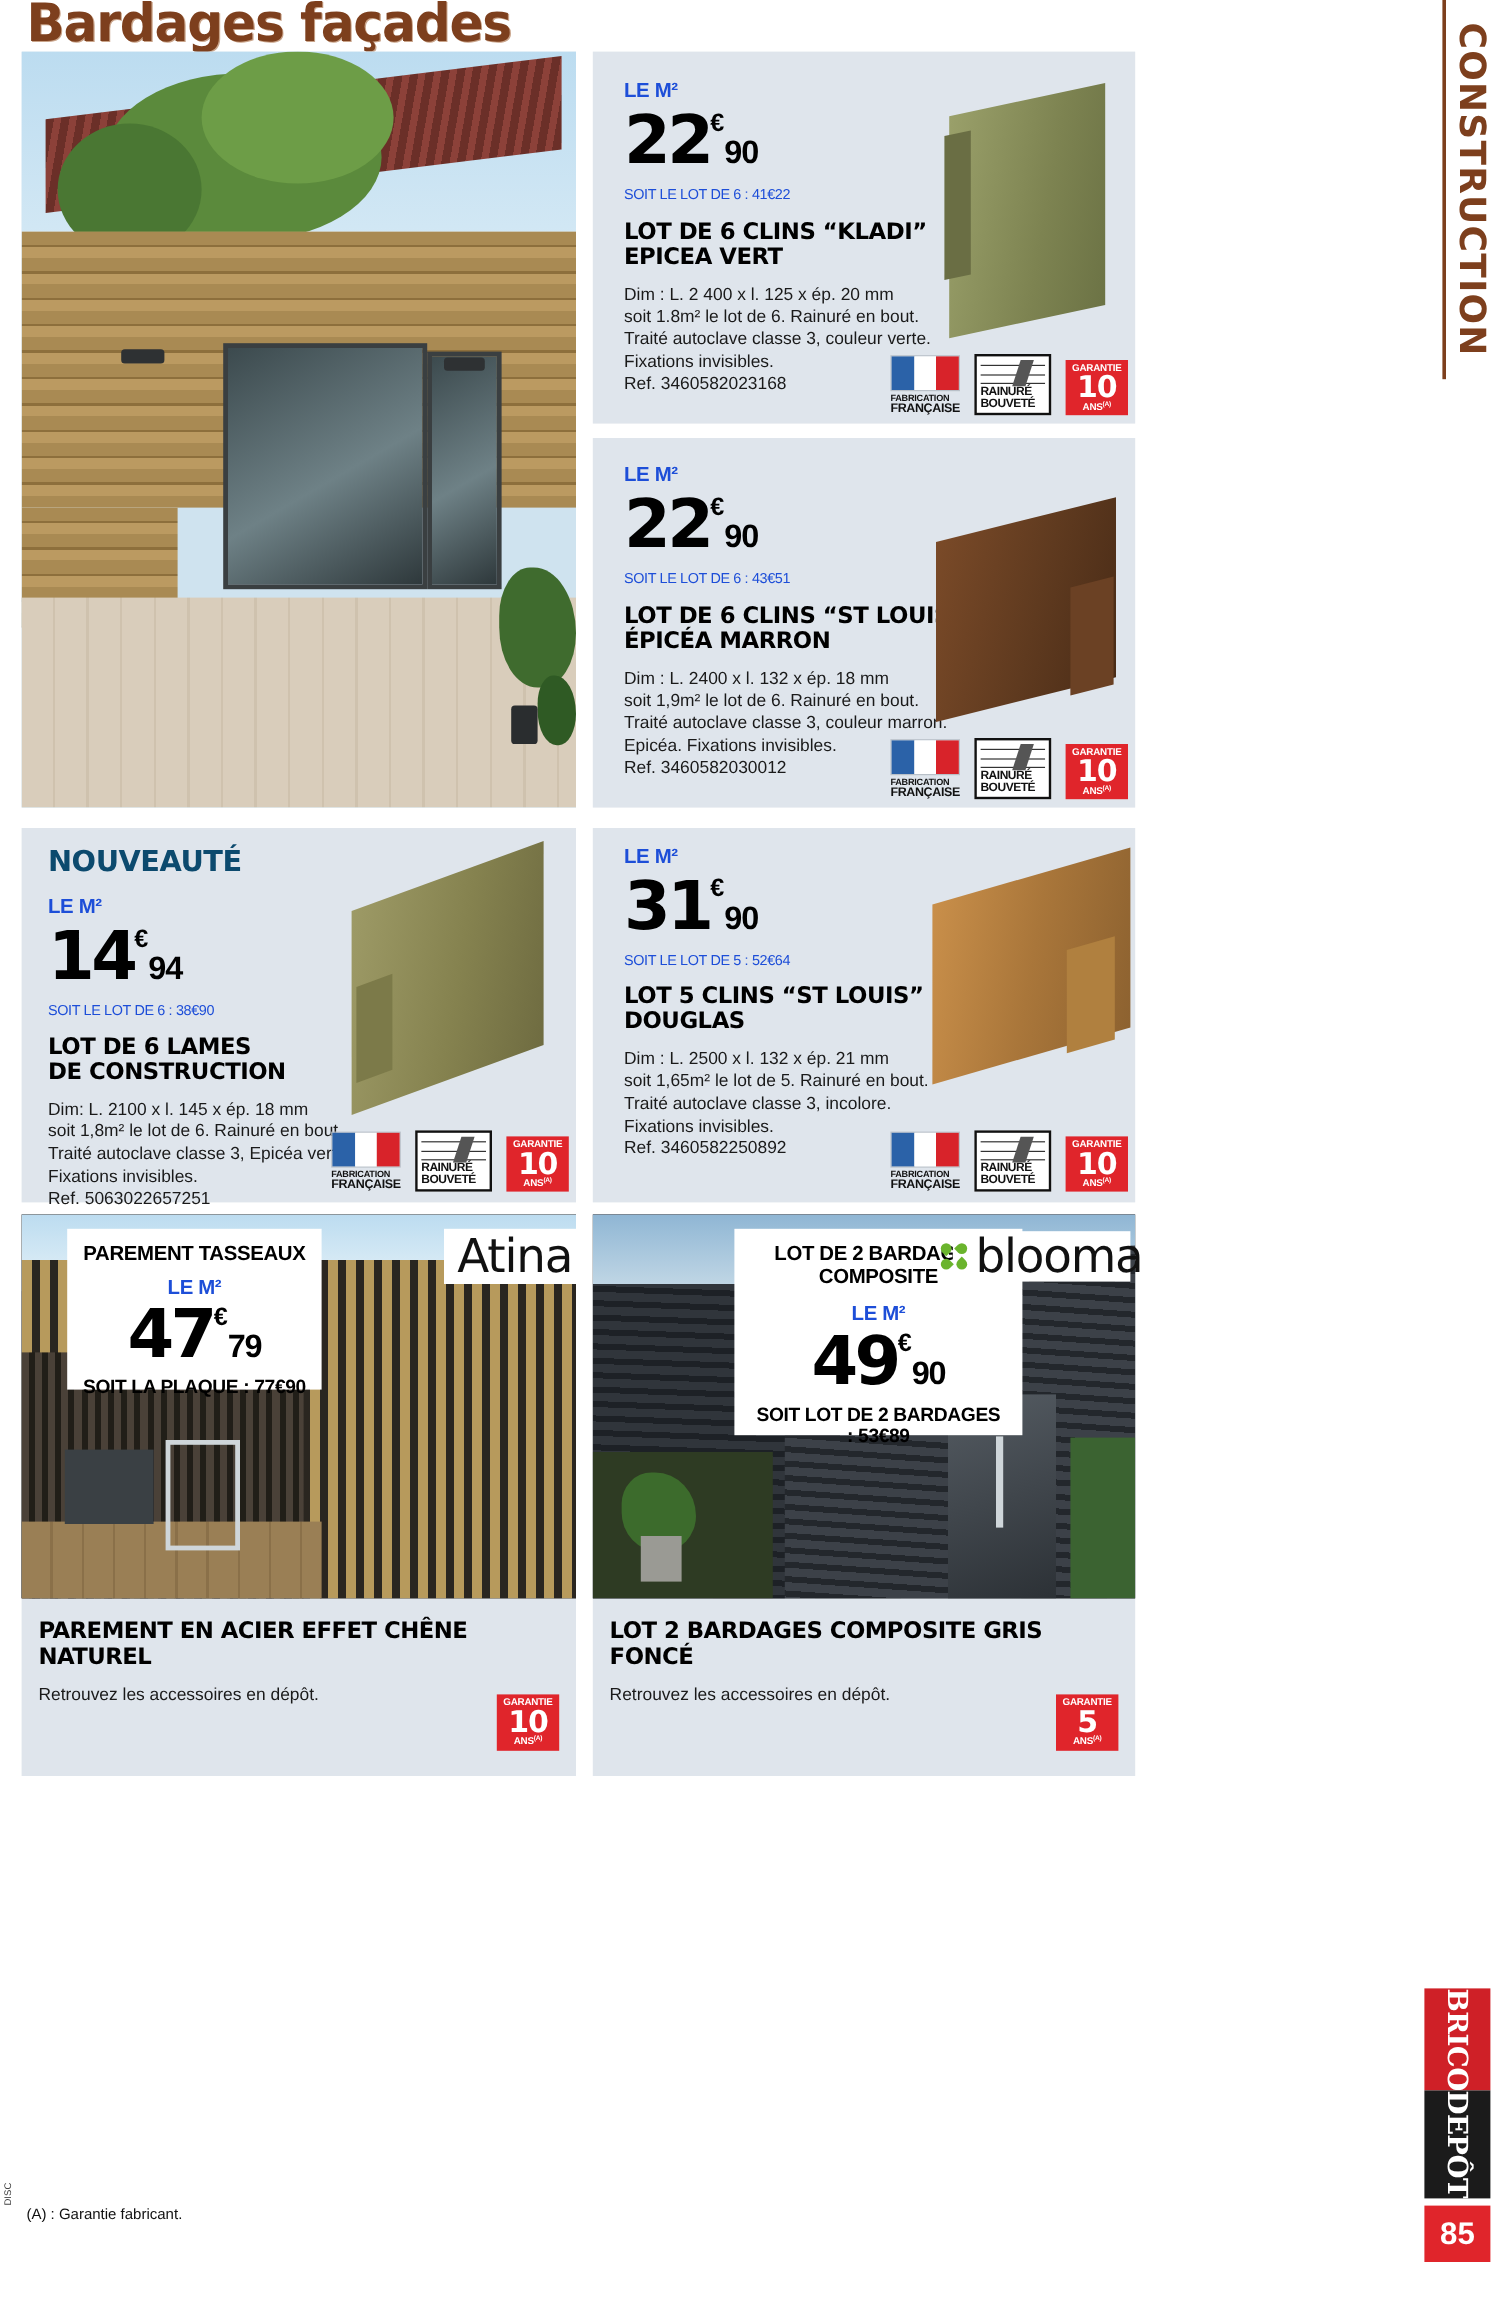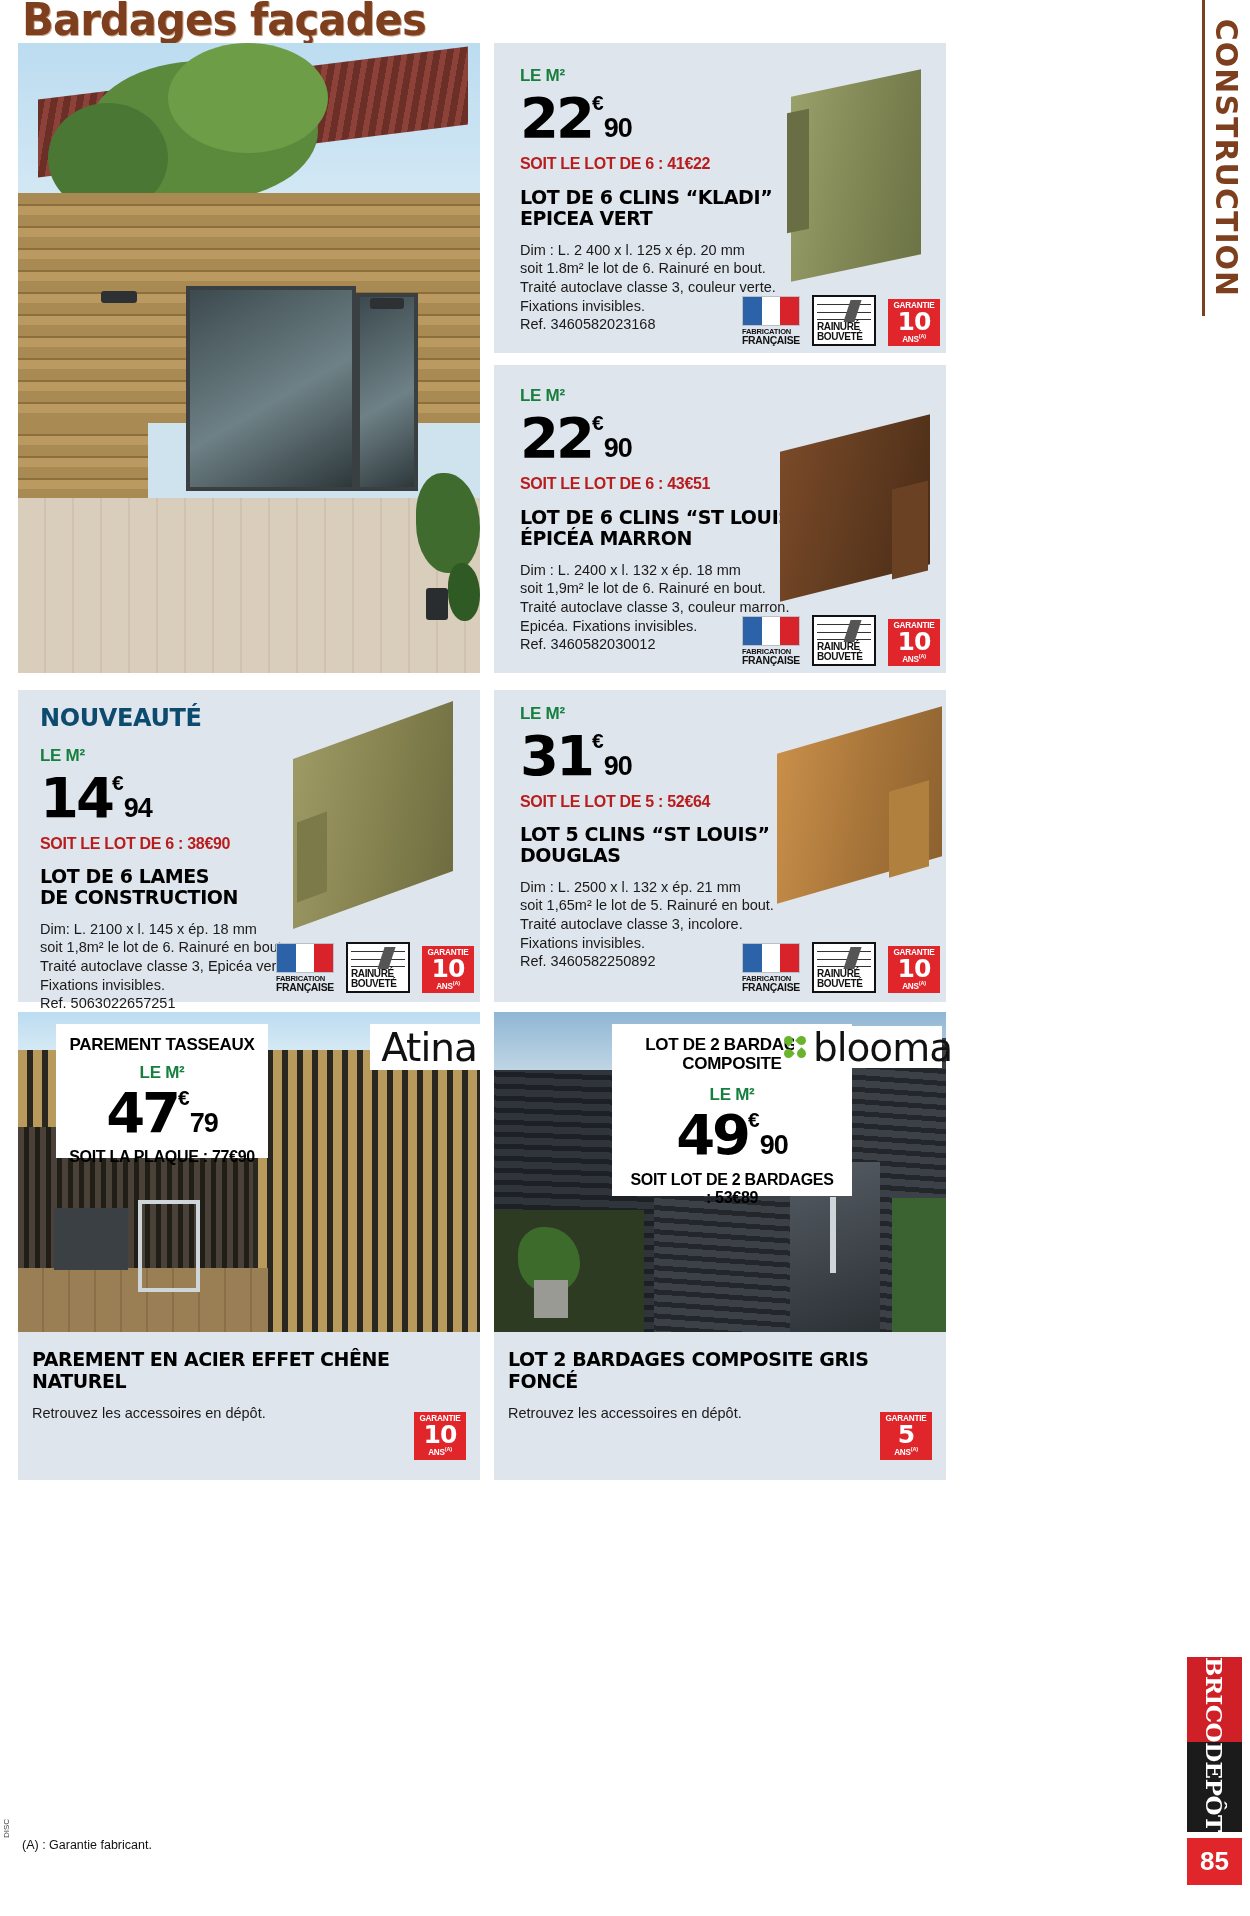--- a/index.html
+++ b/index.html
@@ -36,29 +36,29 @@
     transform: translate(-50%,-50%) rotate(90deg);
     white-space: nowrap;
     font-size: 30px; font-weight: bold; letter-spacing: 1px;
     color: #7d3f1d; font-family: "DejaVu Sans", sans-serif;
   }
 
   
   .card { position: absolute; background: #dfe5ec; }
   .photo { position: absolute; overflow: hidden; }
 
-  .le-m2 { font-size: 17px; font-weight: bold; letter-spacing: -0.3px; color:#15803d; }
+  .le-m2 { font-size: 17px; font-weight: bold; letter-spacing: -0.3px; color:#1d4ed8; }
   .price { position: relative; display: inline-block; line-height: 1; }
   .price .int {
     font-size: 56px; font-weight: bold; letter-spacing: -3px;
     font-family: "DejaVu Sans", sans-serif; color: #000;
   }
   .price .eur { font-size: 21px; font-weight: bold; vertical-align: top; position:relative; top:2px;}
   .price .cent { font-size: 27px; font-weight: bold; letter-spacing:-1px; }
-  .soit { font-size: 16px; font-weight: bold; letter-spacing: -0.3px; color:#b91c1c; }
+  .soit { font-size: 12px; font-weight: normal; letter-spacing: -0.3px; color:#1d4ed8; }
   .pname { font-size: 19px; font-weight: bold; line-height: 1.12; letter-spacing: -0.4px; color:#000;
            font-family:"DejaVu Sans", sans-serif; }
   .pdesc { font-size: 14.5px; line-height: 1.29; color: #1a1a1a; }
 
   
   .badges { position: absolute; display: flex; align-items: flex-end; gap: 12px; }
   .b-fr { width: 58px; }
   .b-fr .flag { width: 58px; height: 30px; display:flex; border:1px solid #b9c0c8;}
   .b-fr .flag i { flex:1; display:block; }
   .b-fr .flag i:nth-child(1){background:#2b62a8;}

